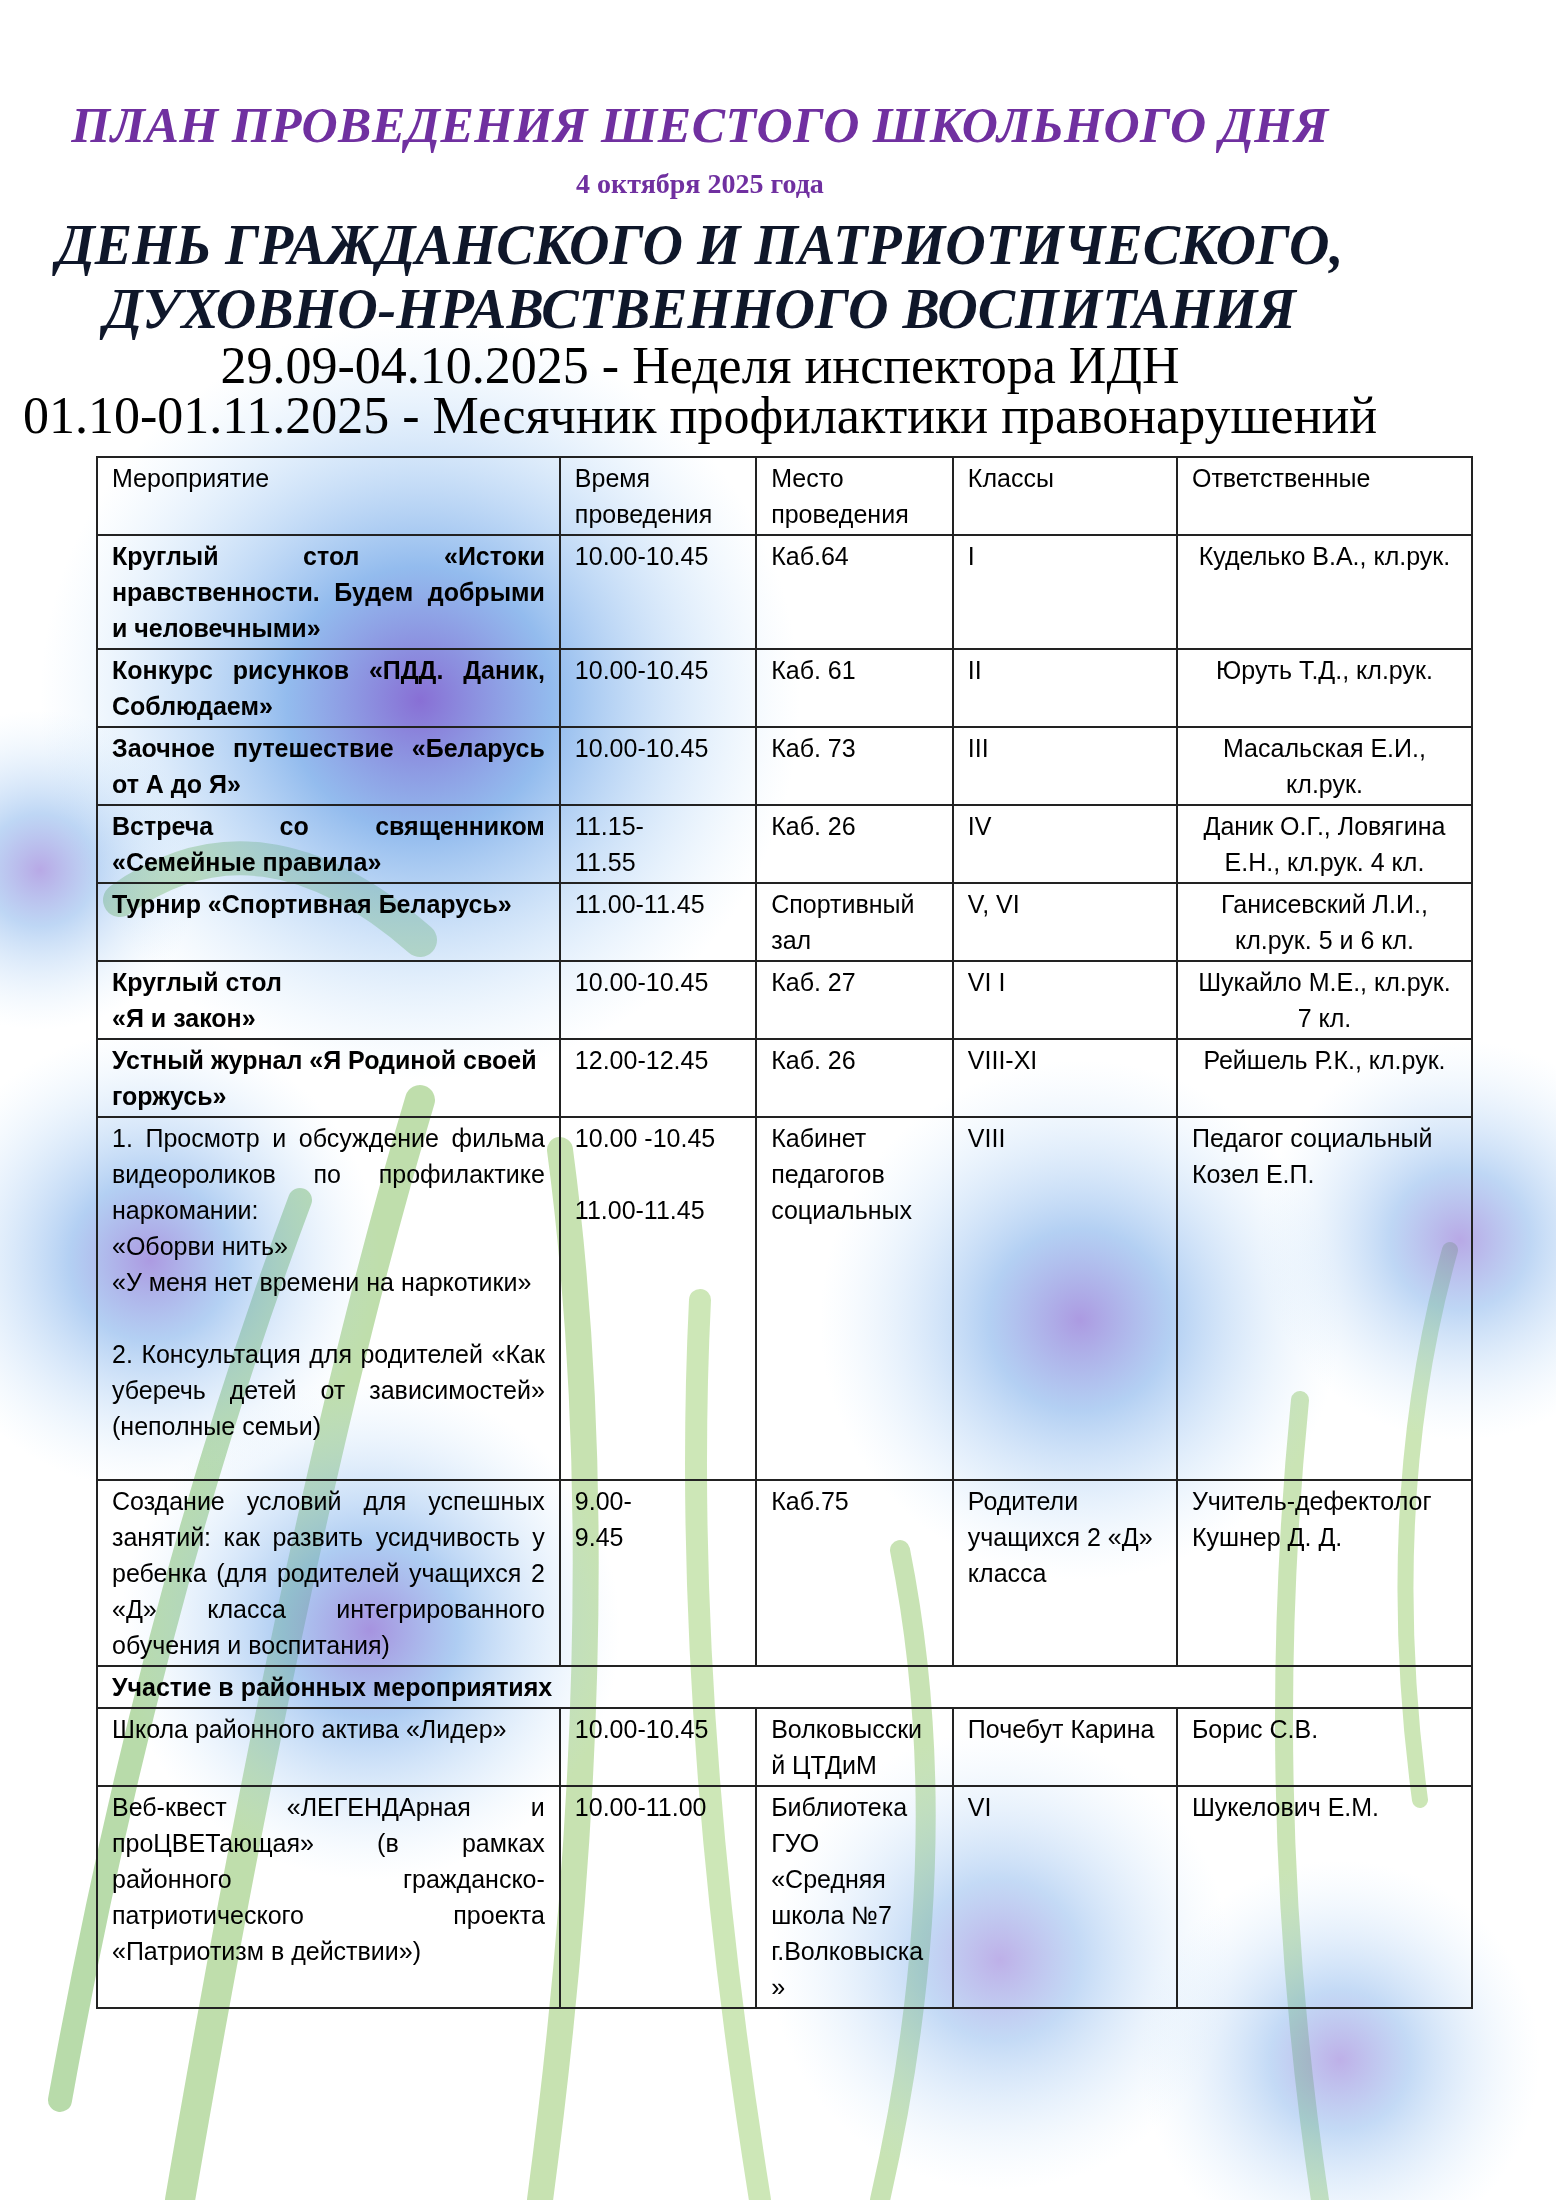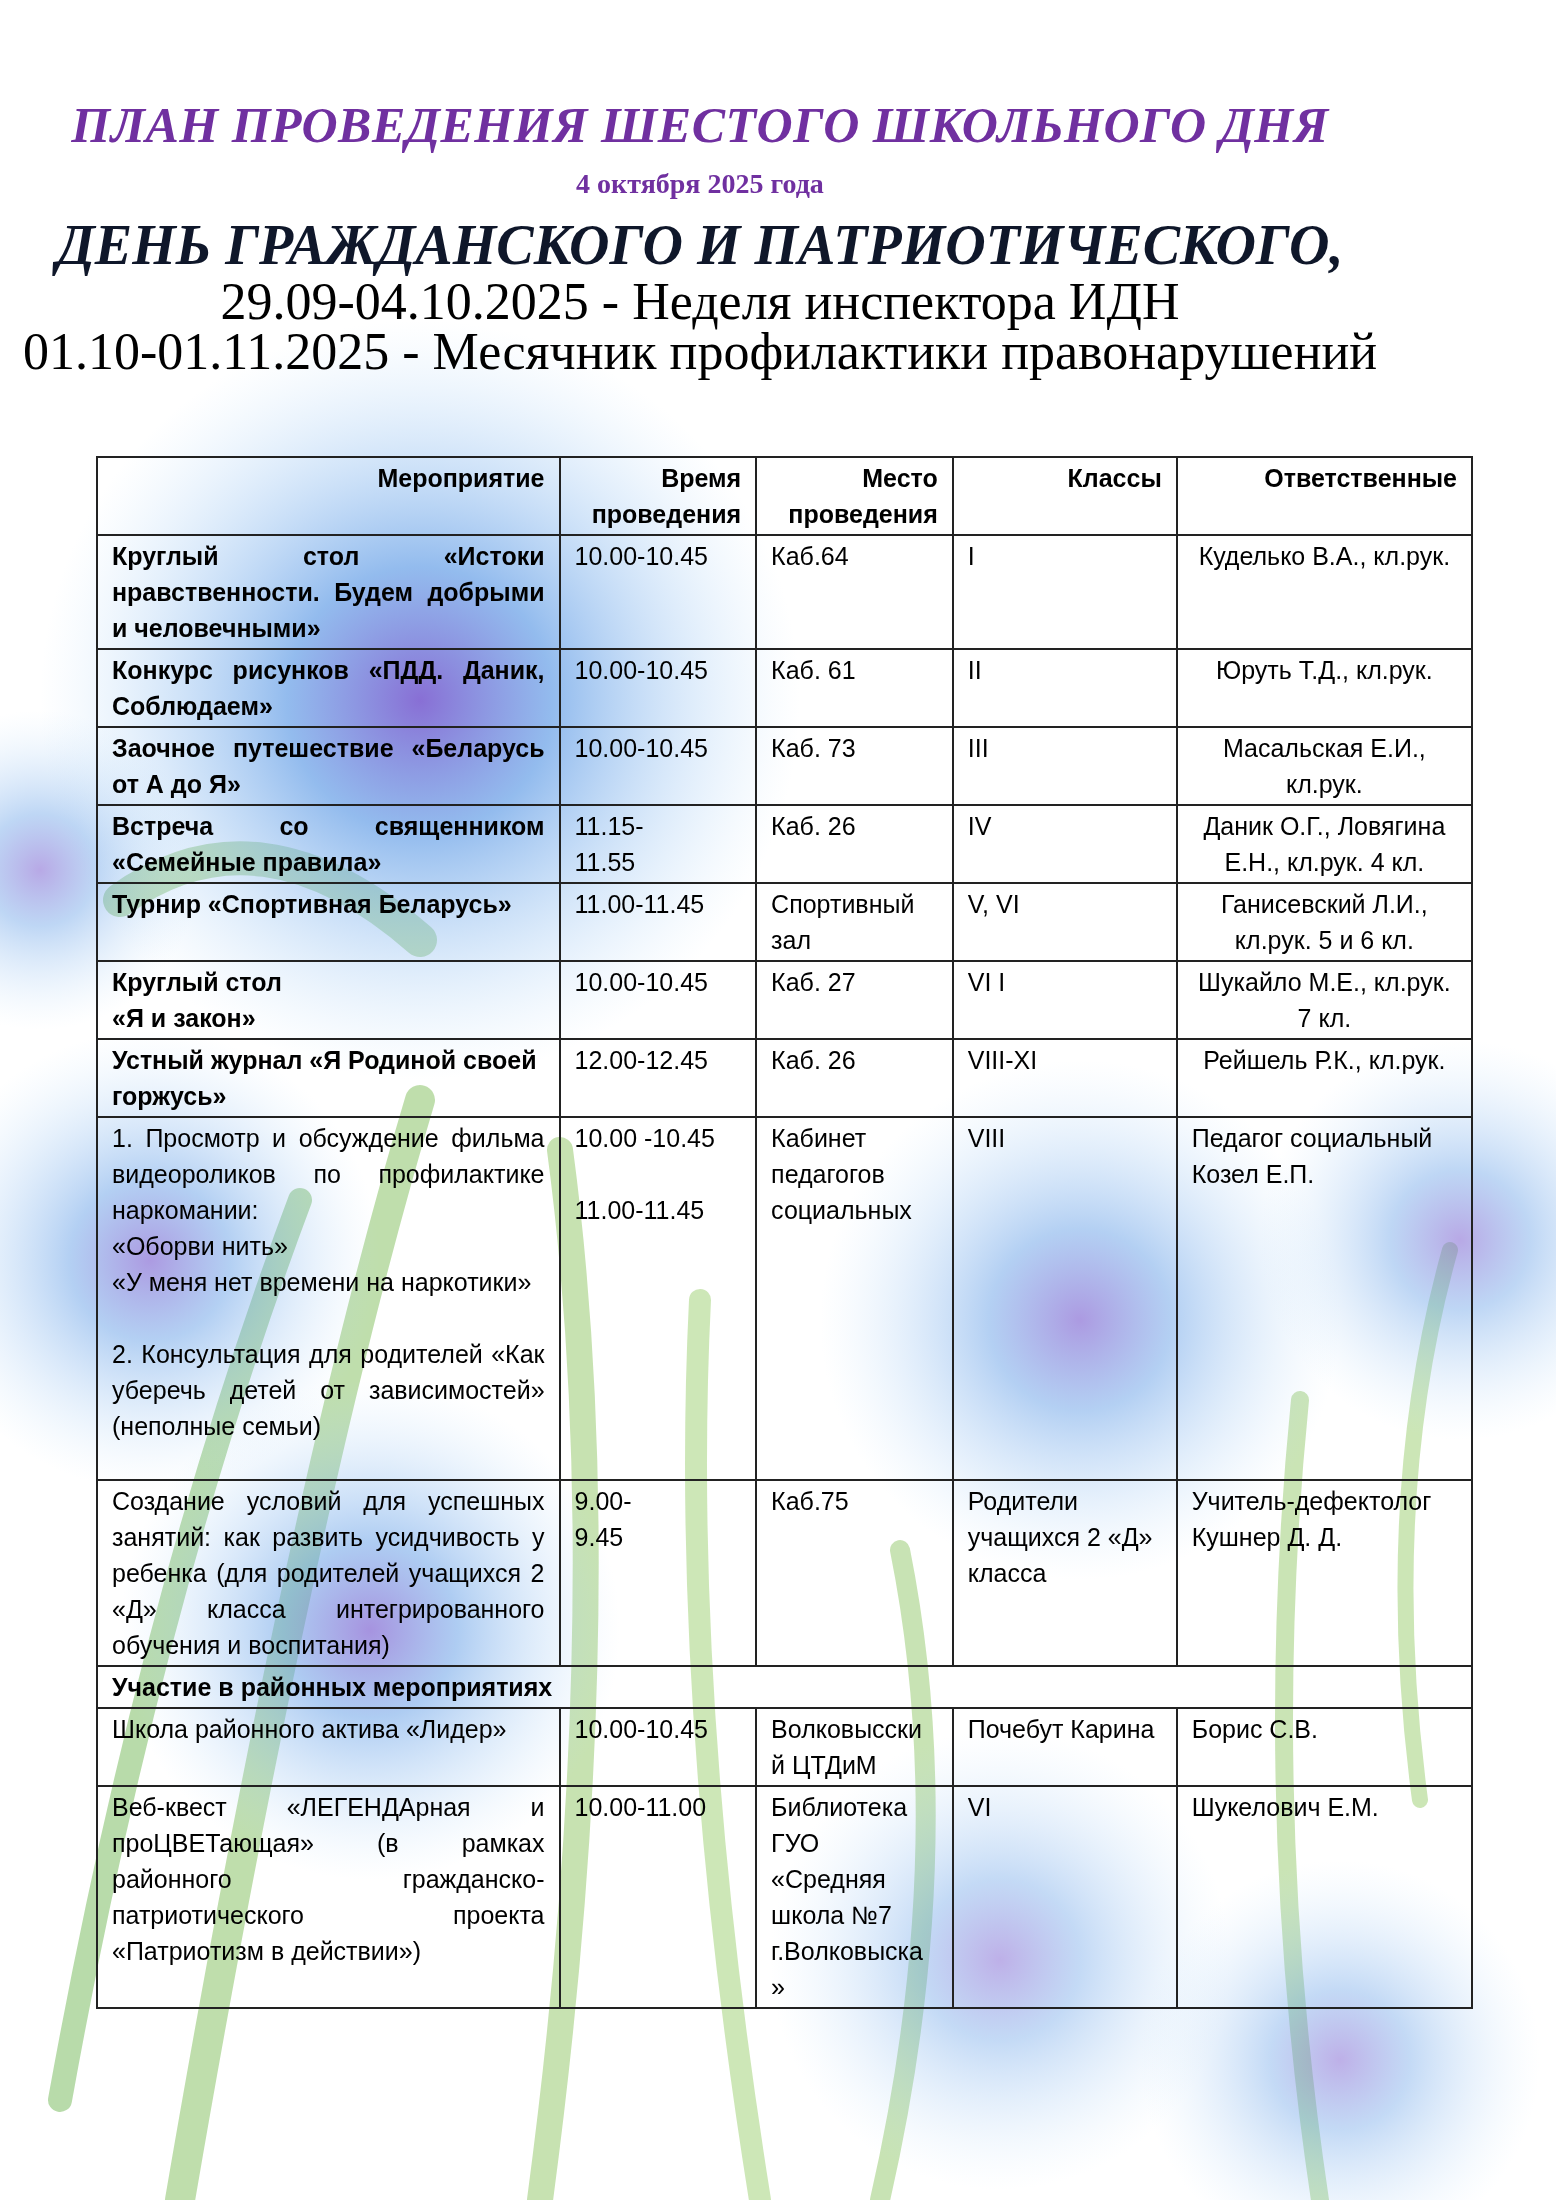--- a/index.html
+++ b/index.html
@@ -5,21 +5,21 @@
   html, body { margin:0; padding:0; }
   body { width:1556px; height:2200px; position:relative; overflow:hidden; background:#ffffff; font-family:"Liberation Sans", sans-serif; }
   .bg { position:absolute; inset:0; z-index:0; }
   .titles { position:absolute; left:0; top:95px; width:1400px; z-index:2; text-align:center; }
   .t1 { font-family:"Liberation Serif", serif; font-style:italic; font-weight:bold; color:#7030a0; font-size:50px; line-height:60px; letter-spacing:0.5px; }
   .t2 { font-family:"Liberation Serif", serif; font-weight:bold; color:#7030a0; font-size:28px; line-height:58px; }
   .t3 { font-family:"Liberation Serif", serif; font-style:italic; font-weight:bold; color:#0f172a; font-size:56px; line-height:64px; }
   .t4 { font-family:"Liberation Serif", serif; color:#000; font-size:52px; line-height:50px; }
   table.plan { position:absolute; left:96px; top:456px; width:1377px; border-collapse:collapse; z-index:2; font-size:25px; line-height:36px; color:#000; }
   table.plan td, table.plan th { border:2px solid #222; vertical-align:top; padding:2px 14px 2px 14px; background:transparent; }
-  table.plan th { font-weight:bold; text-align:right; line-height:36px;border-radius:22px; }
+  table.plan th { font-weight:normal; text-align:left; line-height:36px;border-radius:22px; }
   .c1 { width:438px; } .c2 { width:167px; } .c3 { width:167px; } .c4 { width:196px; } .c5 { width:267px; }
   .just { text-align:justify; text-align-last:left; }
   .bold { font-weight:bold; }
   .center { text-align:center; }
   .section td { text-align:left; font-weight:bold; padding:2px; }
   .pre { white-space:pre-line; }
 </style>
 </head>
 <body>
 
@@ -50,20 +50,21 @@
     <circle cx="1000" cy="1960" r="230" fill="url(#fl)" opacity="0.55"></circle>
     <circle cx="1340" cy="2060" r="200" fill="url(#fl)" opacity="0.55"></circle>
     <circle cx="40" cy="870" r="160" fill="url(#fl)" opacity="0.6"></circle>
   </g>
 </svg>
 
 <div class="titles">
   <div class="t1">ПЛАН ПРОВЕДЕНИЯ ШЕСТОГО ШКОЛЬНОГО ДНЯ</div>
   <div class="t2">4 октября 2025 года</div>
   <div class="t3">ДЕНЬ ГРАЖДАНСКОГО И ПАТРИОТИЧЕСКОГО,</div>
+  <div class="t3">ДУХОВНО-НРАВСТВЕННОГО ВОСПИТАНИЯ</div>
   <div class="t4">29.09-04.10.2025 - Неделя инспектора ИДН</div>
   <div class="t4">01.10-01.11.2025 - Месячник профилактики правонарушений</div>
 </div>
 
 <table class="plan">
   <thead>
     <tr>
       <th class="c1">Мероприятие</th>
       <th class="c2">Время проведения</th>
       <th class="c3">Место проведения</th>

